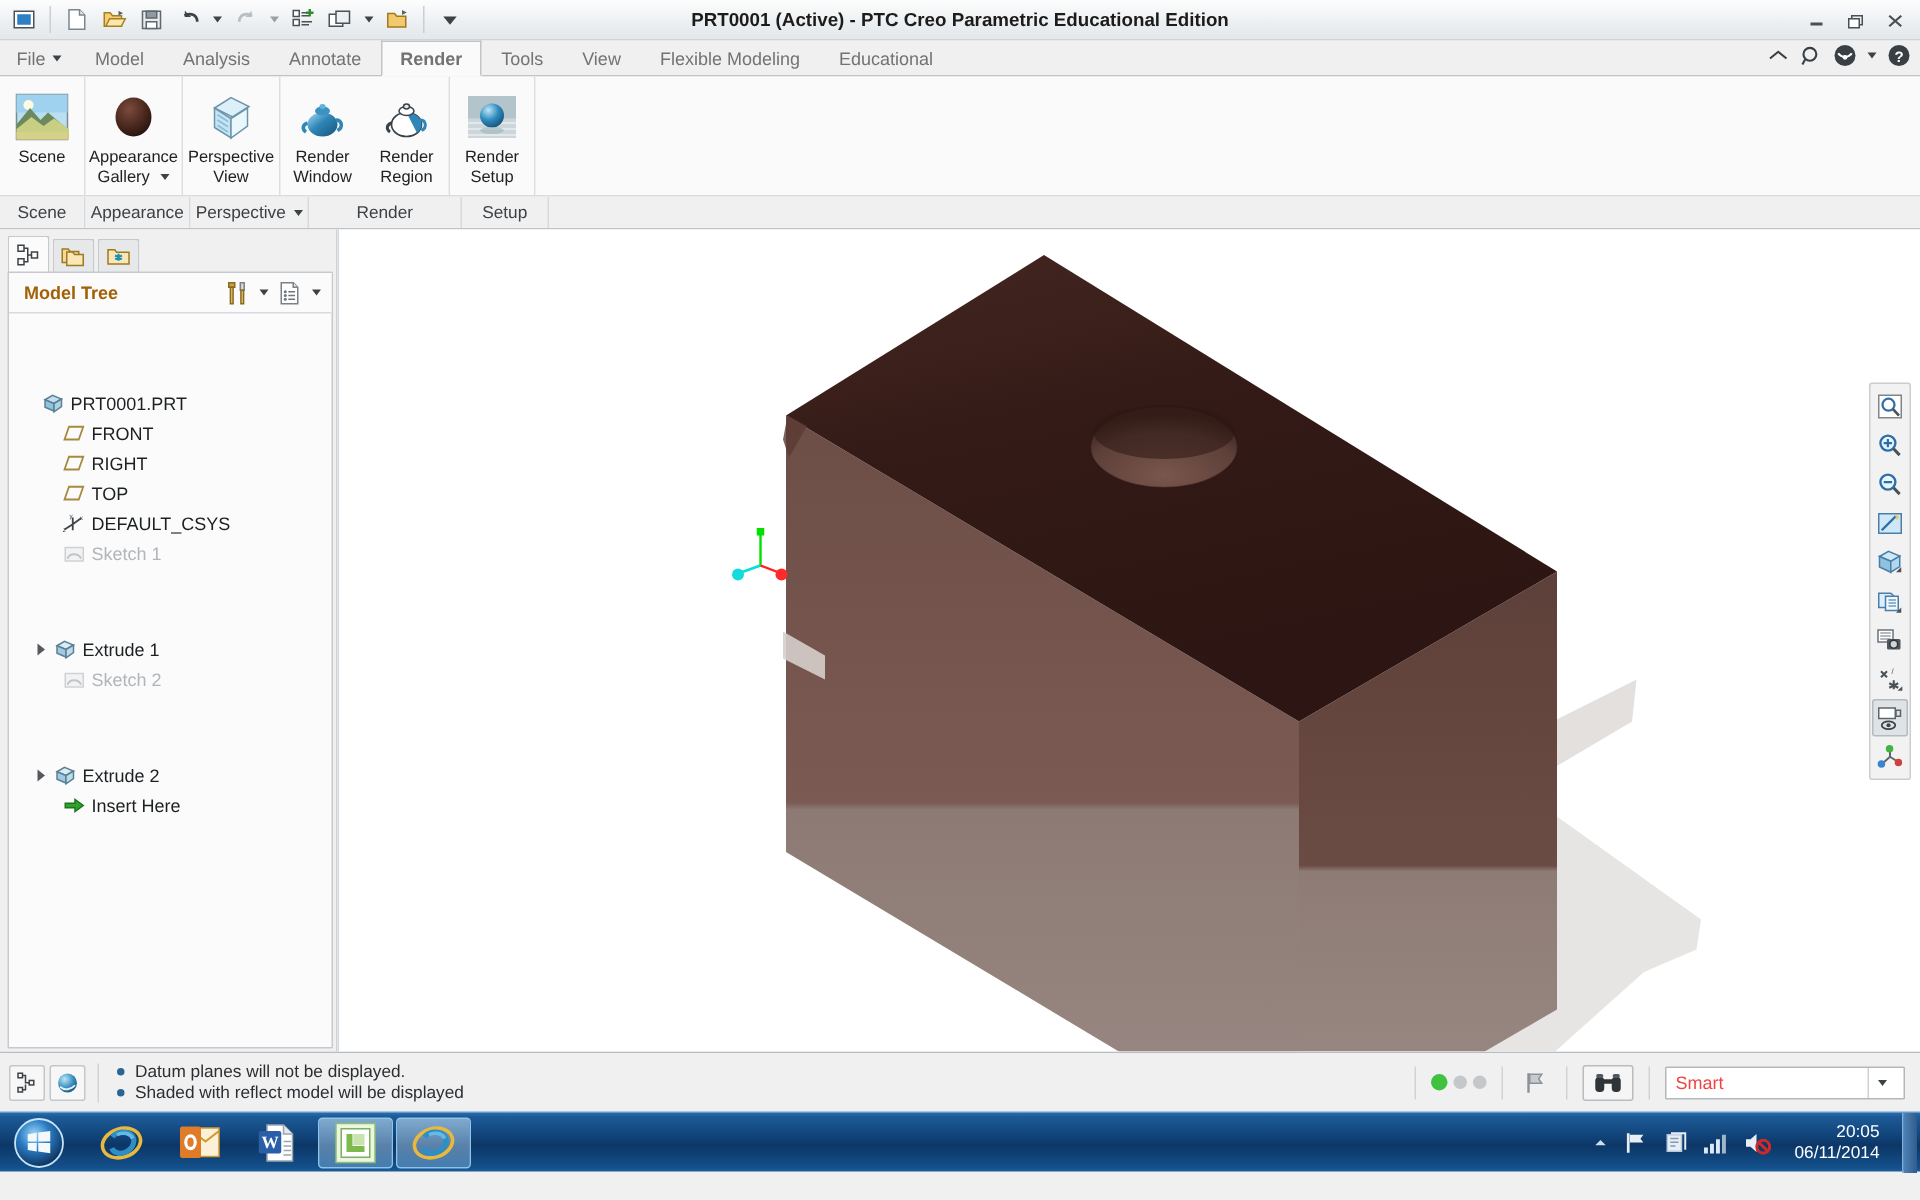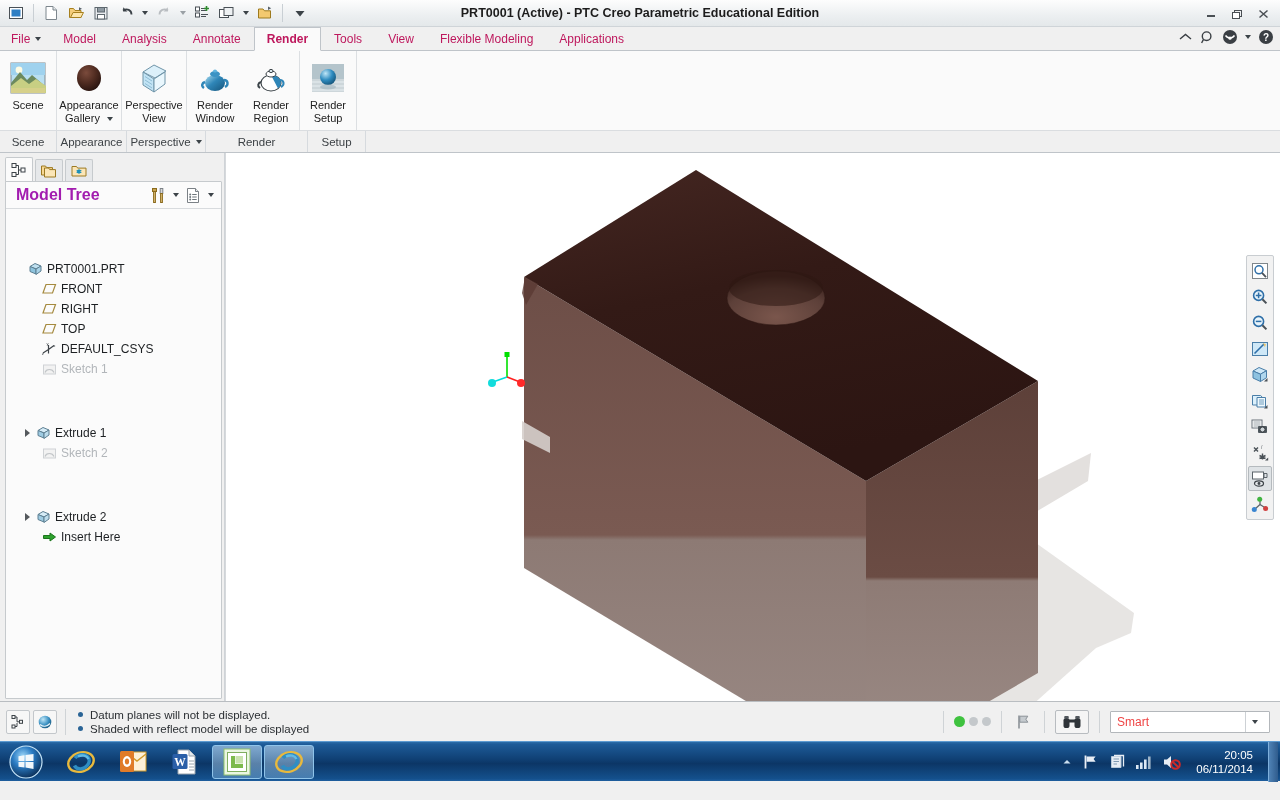--- a/index.html
+++ b/index.html
@@ -34,21 +34,21 @@
   .wincontrols{ position:absolute; right:4px; top:0; height:27px; display:flex; align-items:center; gap:0px;}
   .wc{ width:26px;height:22px;display:flex;align-items:center;justify-content:center;color:#4a4f54;font-size:13px;}
 
   
   .ribbon-tabs{
     height:24px; background:#f0f0f0; display:flex; align-items:flex-end;
     border-bottom:1px solid #bfc4c9; position:relative;
   }
   .tab{
     height:23px; padding:0 12px; display:flex; align-items:center;
-    font-size:12px; color:#be185d; border:1px solid transparent;
+    font-size:12px; color:#737373; border:1px solid transparent;
     border-bottom:none; cursor:default;
   }
   .tab.file{ padding:0 8px 0 10px; }
   .tab.active{
     background:#fafafa; border:1px solid #bfc4c9; border-bottom:1px solid #fafafa;
     font-weight:bold; margin-bottom:-1px; height:24px; position:relative; z-index:3;
   }
   .tab .fcaret{ margin-left:5px; }
   .ribbon-right{ position:absolute; right:6px; top:2px; display:flex; align-items:center; gap:7px; color:#3a3f44;}
   .ribbon-right .ic{ display:flex;align-items:center;justify-content:center; }
@@ -96,21 +96,21 @@
   .navtab.active{ background:#fbfbfb; height:25px; }
   .tree-box{
     flex:1; background:#fbfbfb; border:1px solid #c6cacd; border-radius:1px;
     display:flex; flex-direction:column; margin-top:-1px;
   }
   .tree-head{
     height:27px; display:flex; align-items:center;
     border-bottom:1px solid #d8dbde; padding:0 4px 0 10px;
     background:#fbfbfb;
   }
-  .tree-head .ttl{ font-weight:bold; font-size:16px; color:#a21caf; }
+  .tree-head .ttl{ font-weight:bold; font-size:12px; color:#a16207; }
   .tree-head .spacer{ flex:1; }
   .th-btn{ width:22px;height:22px; display:flex;align-items:center;justify-content:center; border:1px solid transparent;}
   .th-caret{ width:13px;height:22px;display:flex;align-items:center;justify-content:center;}
 
   .tree-body{ flex:1; padding:6px 0 0 0; overflow:hidden; }
   .trow{
     height:20px; display:flex; align-items:center; font-size:12px;
     color:#1d2023; padding-left:6px; white-space:nowrap;
   }
   .trow.dim{ color:#b2b6ba; }
@@ -315,21 +315,21 @@
   <div class="tab">
       <span>Tools</span>
     </div>
   <div class="tab">
       <span>View</span>
     </div>
   <div class="tab">
       <span>Flexible Modeling</span>
     </div>
   <div class="tab">
-      <span>Applications</span>
+      <span>Educational</span>
     </div>
 
   <div class="ribbon-right">
     <div class="ic">
       <svg width="15" height="13" viewBox="0 0 15 13">
           <path d="M2 8l5.5-4.5L13 8" fill="none" stroke="#3a3f44" stroke-width="1.4"></path>
         </svg>
     </div>
     <div class="ic">
       <svg width="15" height="15" viewBox="0 0 15 15">

